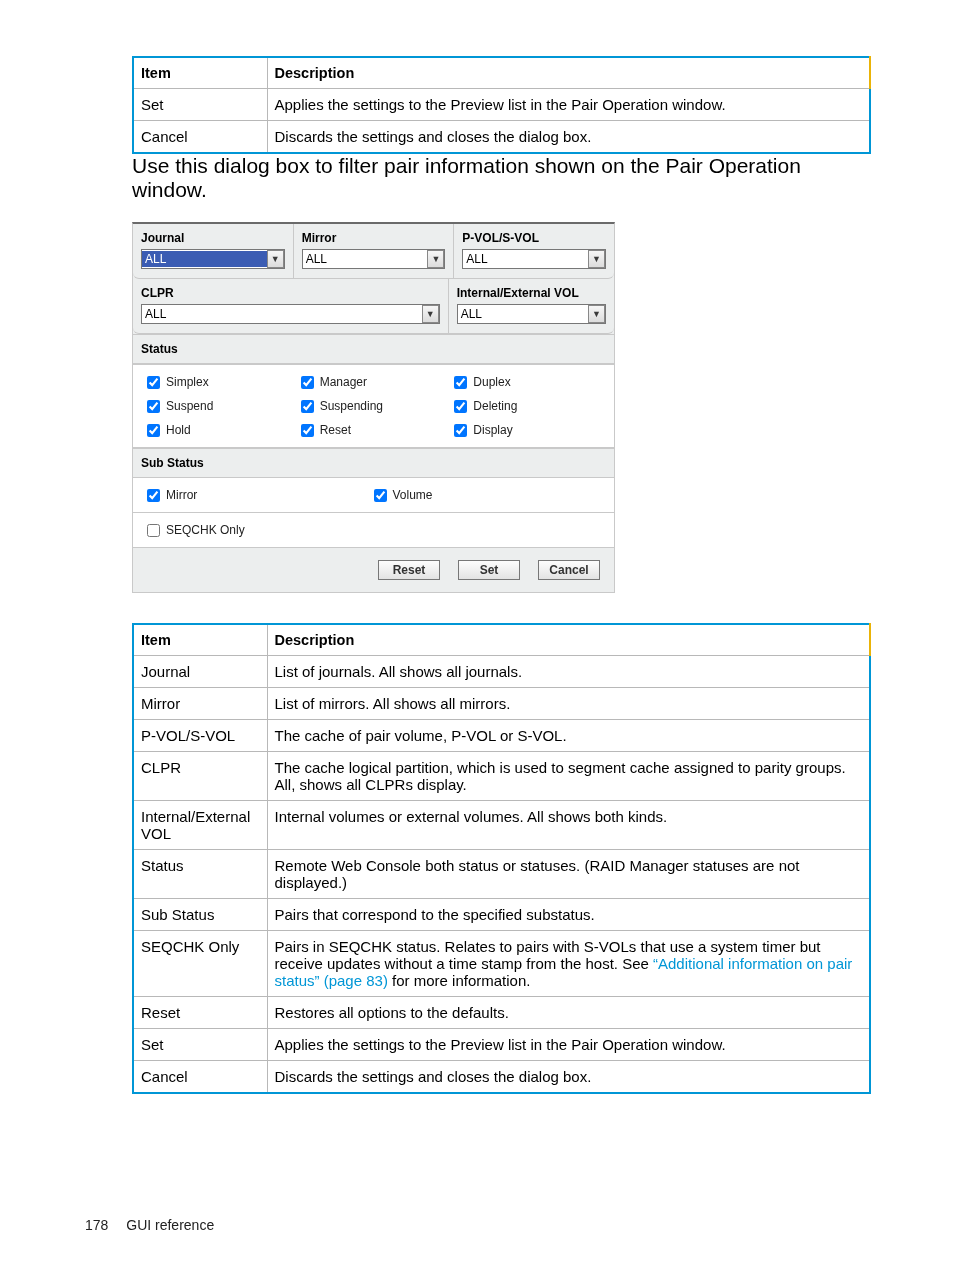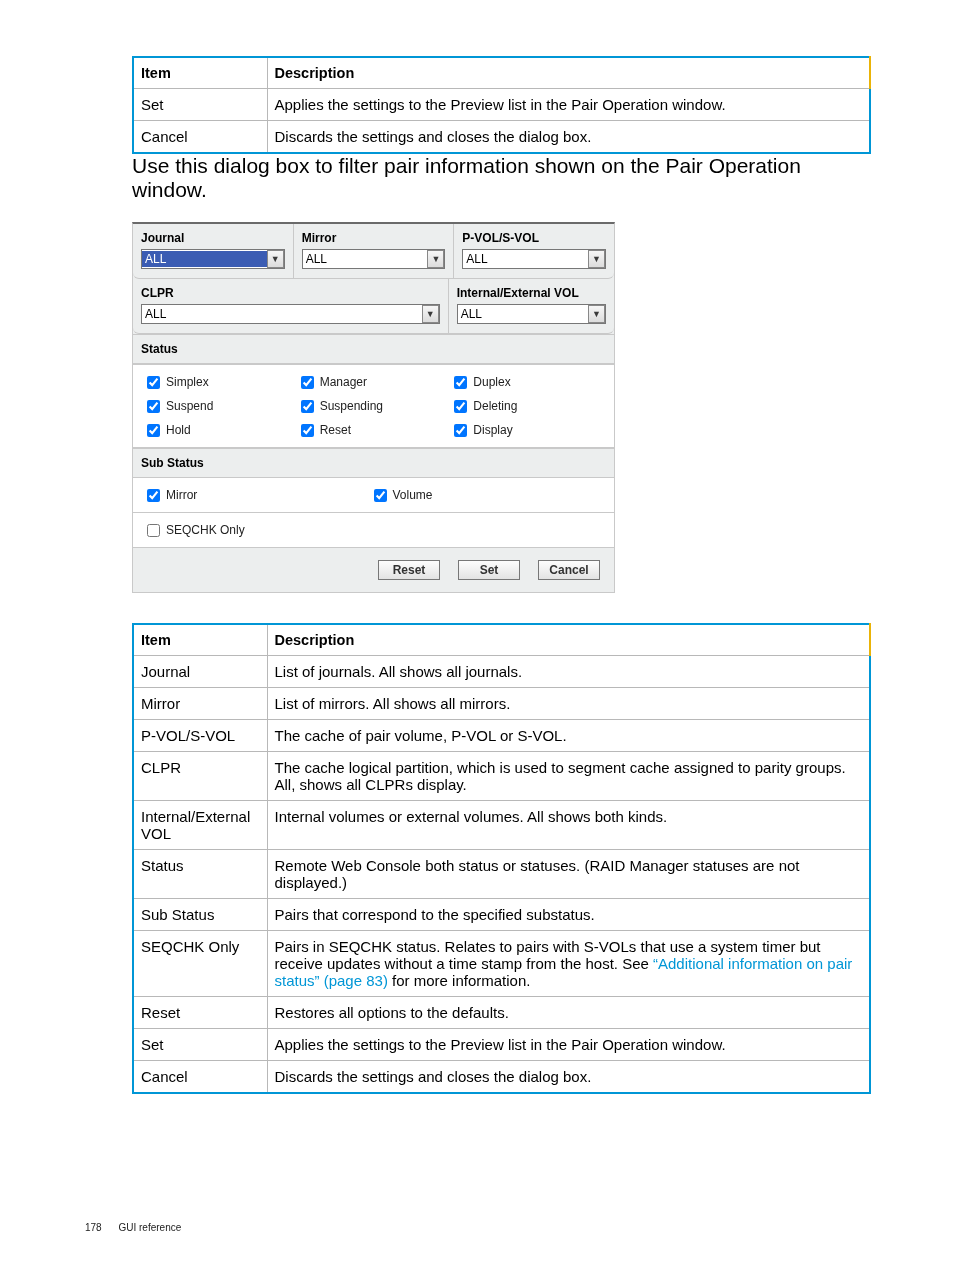--- a/index.html
+++ b/index.html
@@ -165,21 +165,21 @@
   .head-row .cell { padding-bottom: 4px; }
   .row2 .cell:first-child { flex: 2 1 0; }
   .row2 .cell:last-child  { flex: 1 1 0; }
 
   .spacer { height: 30px; }
 
   .page-footer {
     position: absolute;
     bottom: 38px;
     left: 85px;
-    font-size: 10px;
+    font-size: 14px;
     color: #222;
   }
   .page-footer .pn { margin-right: 14px; }
 </style>
 </head>
 <body>
 
 <div class="page">
 
   <table class="def-table">

